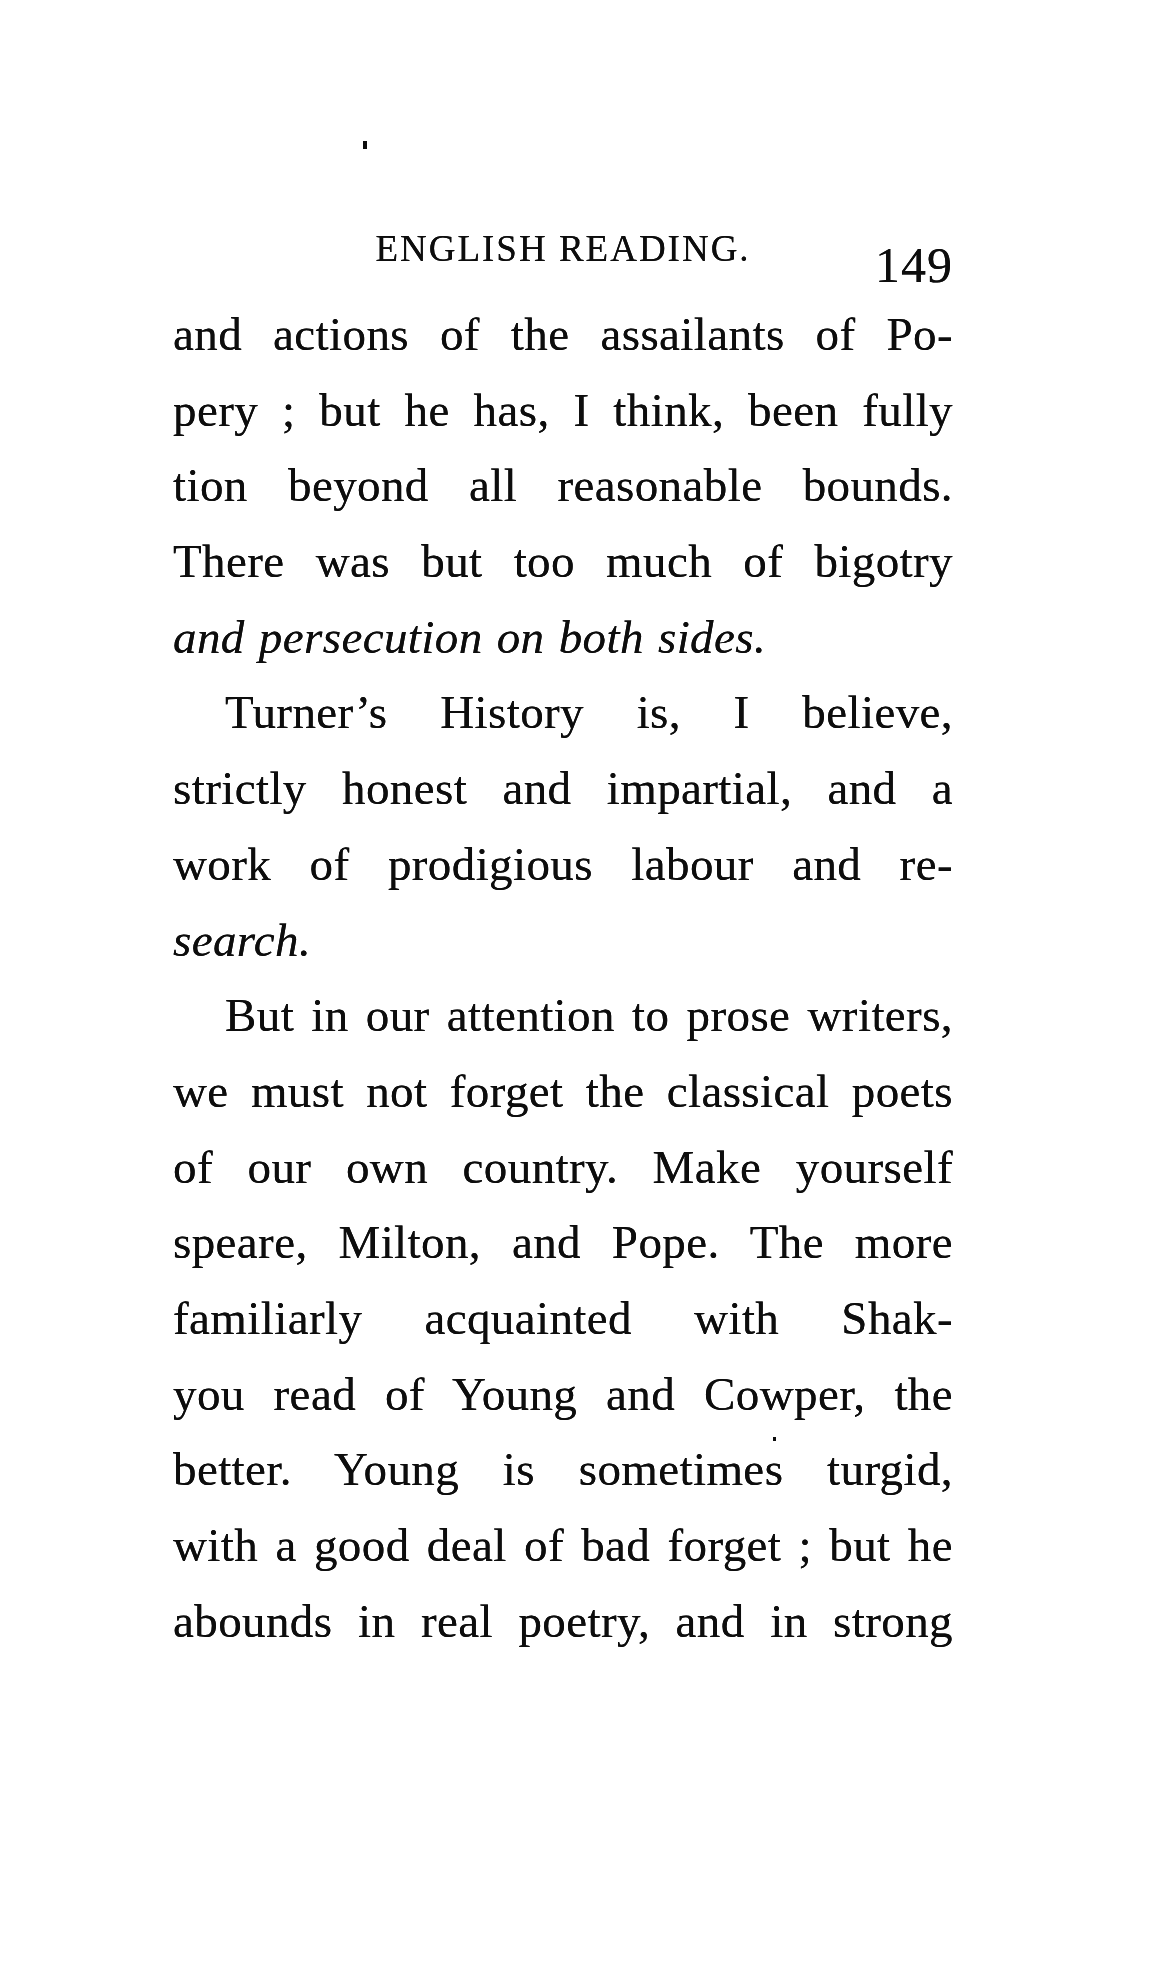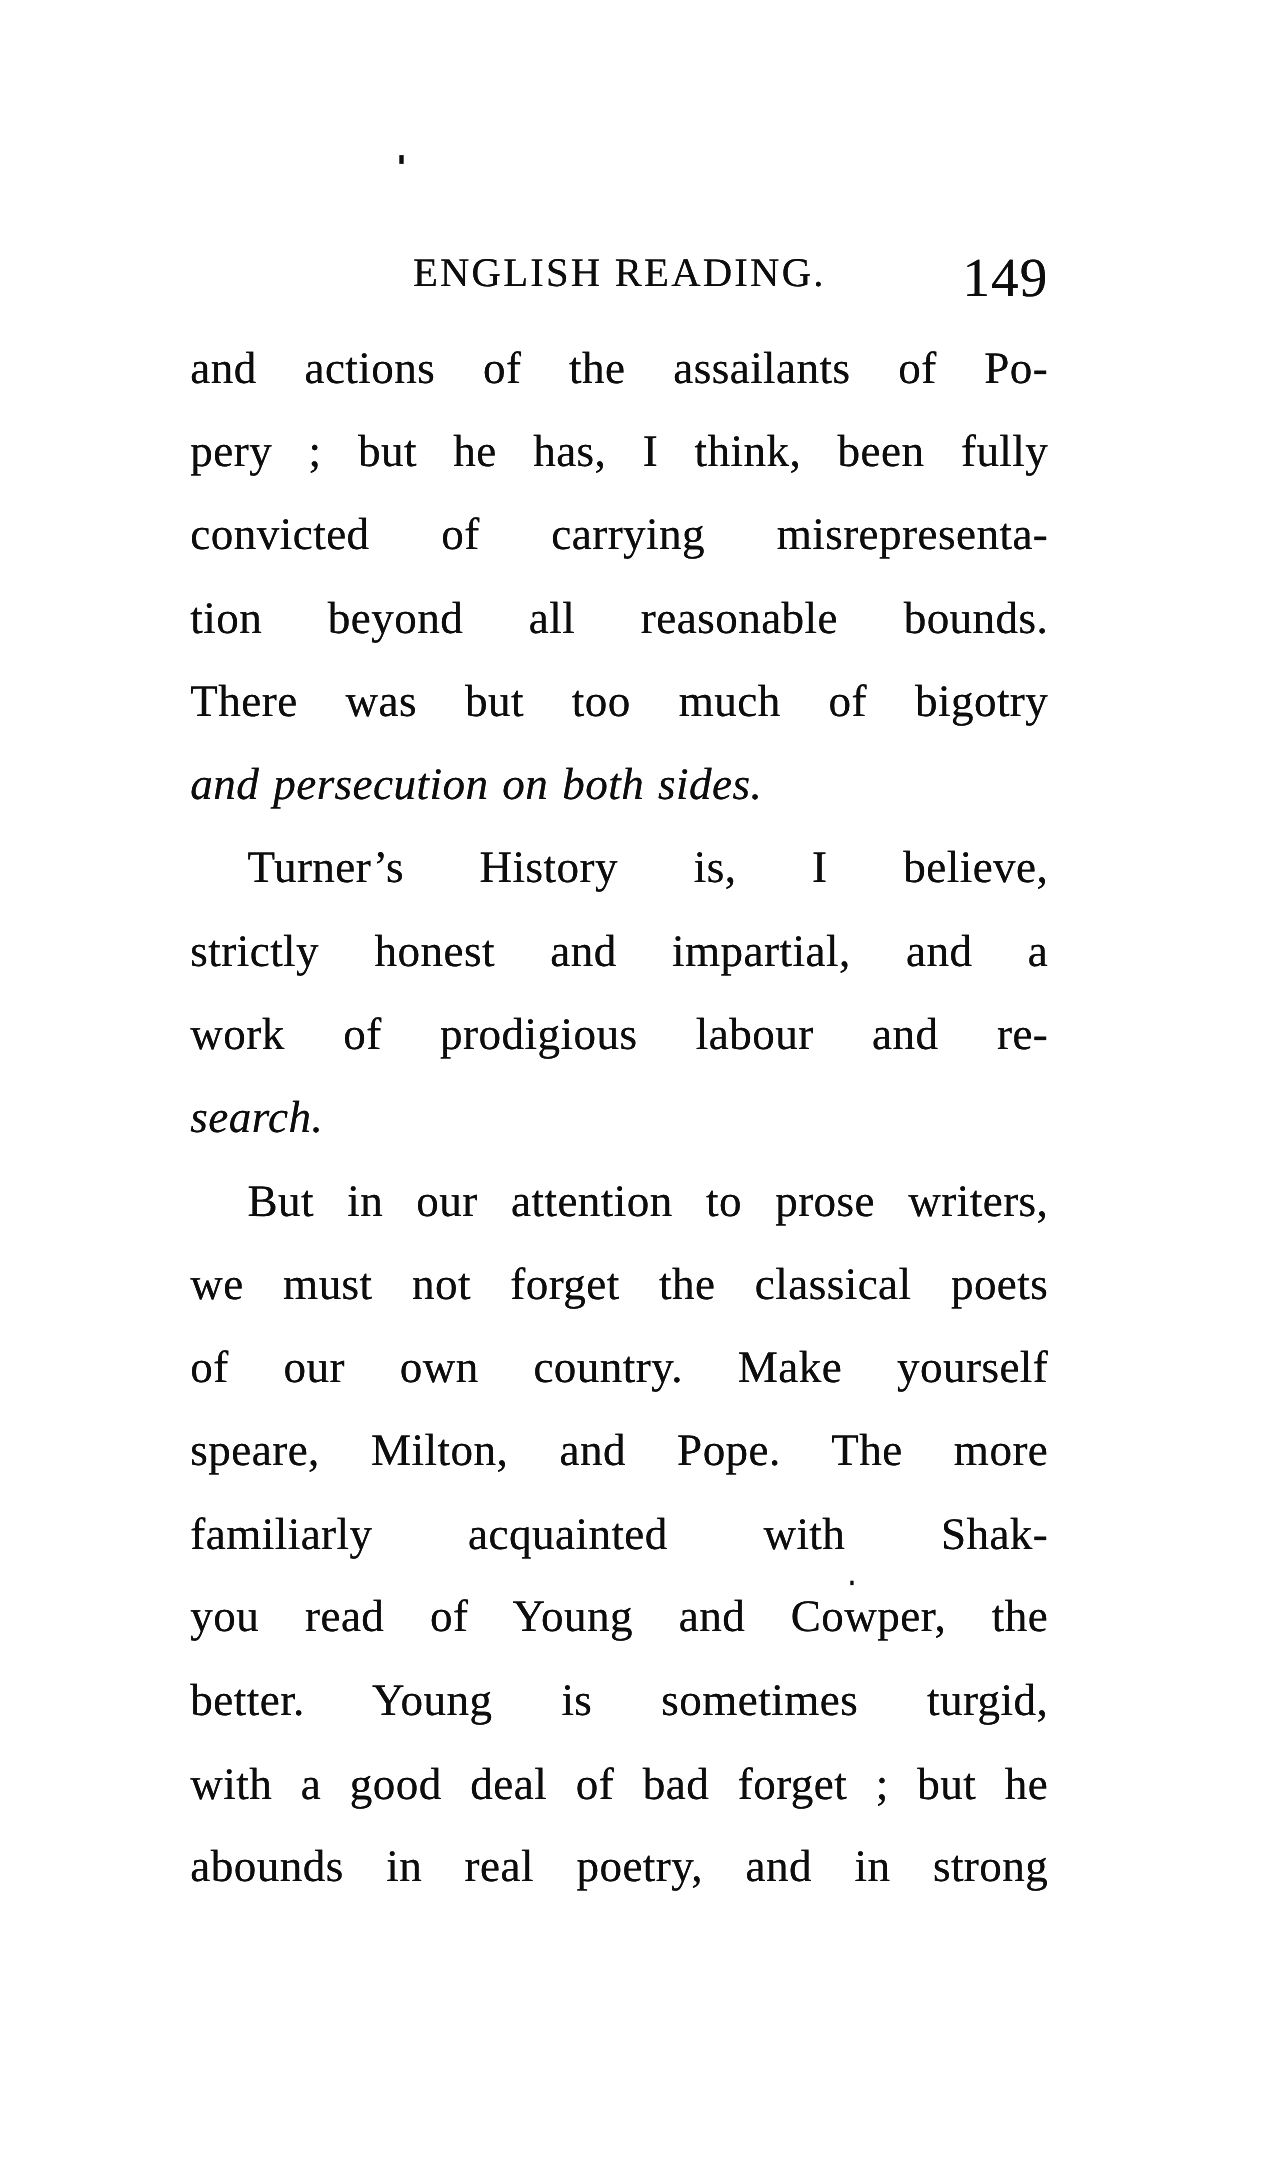--- a/index.html
+++ b/index.html
@@ -17,31 +17,31 @@
   }
   .header-title {
     position:absolute; left:0; right:0; top:230px;
     text-align:center;
     font-size:37px; line-height:1;
     letter-spacing:2px;
     white-space:pre;
     text-shadow:0 0 0.5px currentColor;
   }
   .page-number {
-    position:absolute; right:0; top:227px;
+    position:absolute; right:0; top:240px;
     font-size:50px; line-height:1;
     letter-spacing:1px;
     text-shadow:0 0 0.5px currentColor;
   }
   .body-text {
     position:absolute; left:133px; top:297px; width:780px;
   }
   .line {
     height:75.7px; line-height:75.7px;
-    font-size:41px;
+    font-size:47px;
     letter-spacing:0.4px;
     word-spacing:2px;
     text-align:justify;
     text-align-last:justify;
     -moz-text-align-last:justify;
     white-space:normal;
     text-shadow:0 0 0.5px currentColor;
   }
   .line.end {
     text-align-last:left;
@@ -61,21 +61,20 @@
 <div class="page">
 
   <div class="running-header">
     <div class="header-title">ENGLISH READING.</div>
     <div class="page-number">149</div>
   </div>
 
   <div class="body-text">
       <div class="line">and actions of the assailants of Po-</div>
       <div class="line">pery ; but he has, I think, been fully</div>
-      <div class="line">convicted of carrying misrepresenta-</div>
       <div class="line">tion beyond all reasonable bounds.</div>
       <div class="line">There was but too much of bigotry</div>
       <div class="line end">and persecution on both sides.</div>
       <div class="line indent">Turner’s History is, I believe,</div>
       <div class="line">strictly honest and impartial, and a</div>
       <div class="line">work of prodigious labour and re-</div>
       <div class="line end">search.</div>
       <div class="line indent">But in our attention to prose writers,</div>
       <div class="line">we must not forget the classical poets</div>
       <div class="line">of our own country. Make yourself</div>

